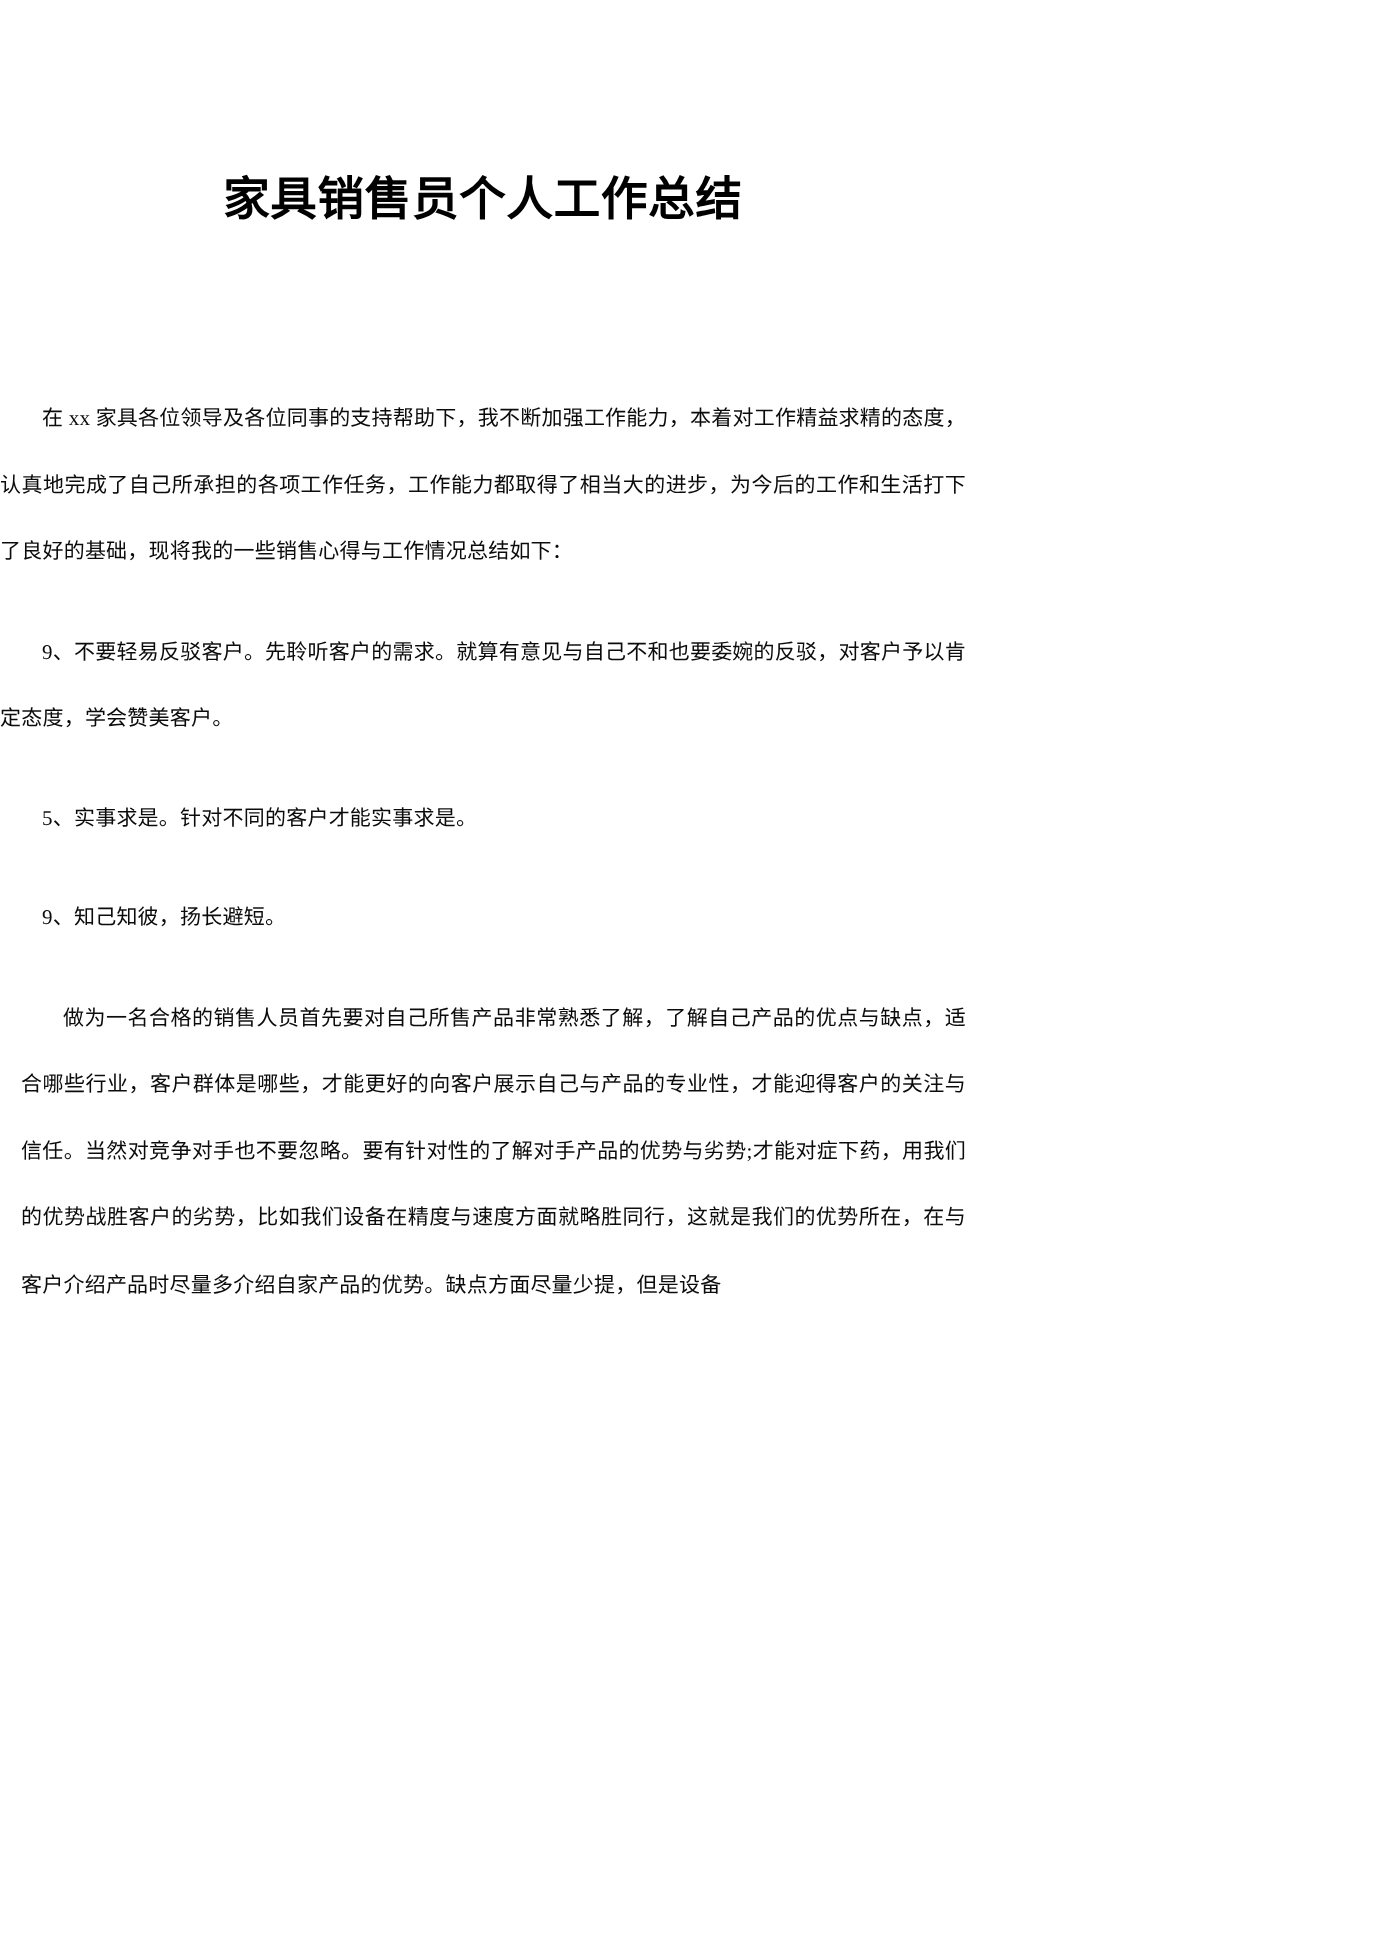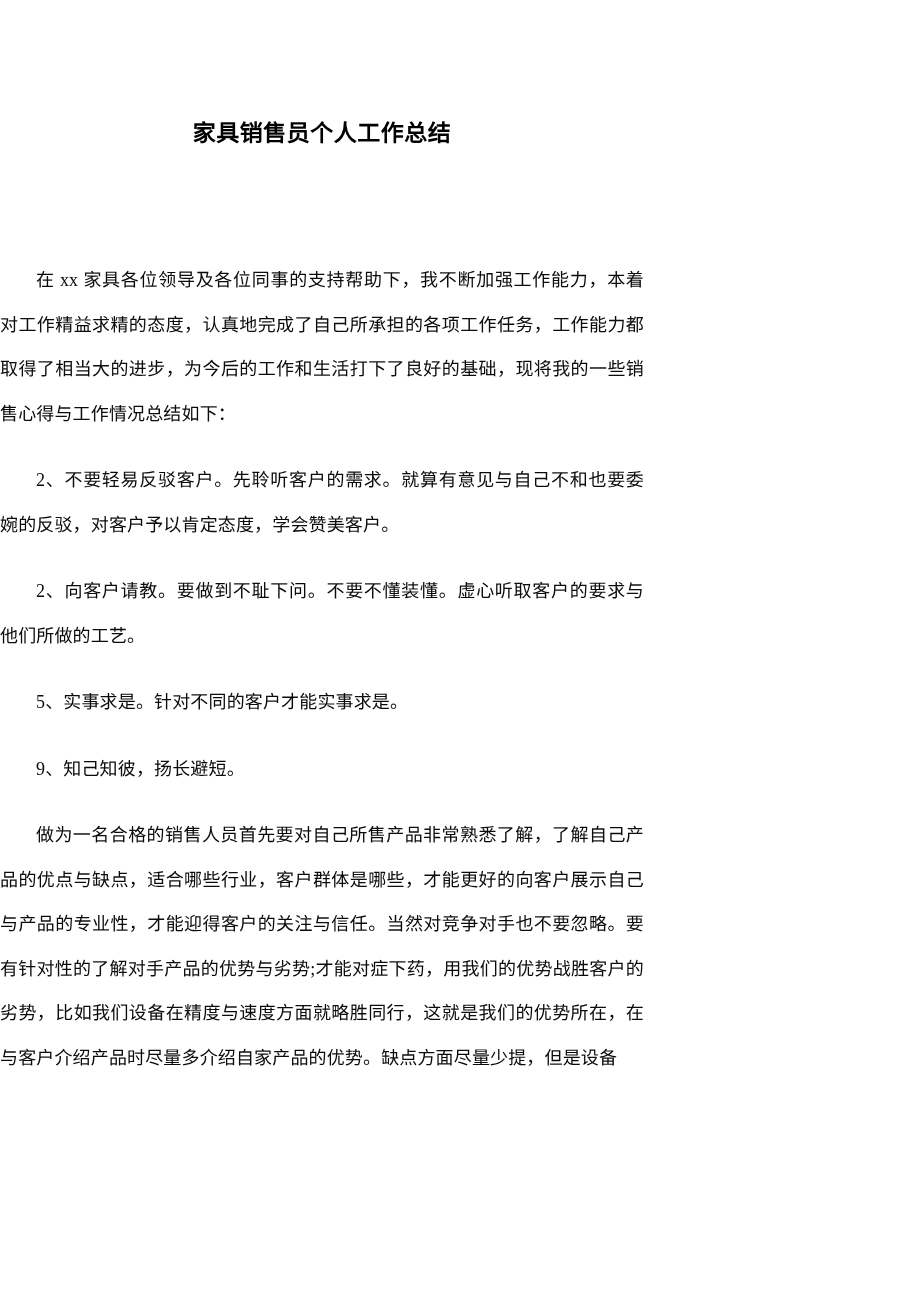--- a/index.html
+++ b/index.html
@@ -15,21 +15,21 @@
     height: 1302px;
     margin: 0 auto;
     background: #ffffff;
     overflow: hidden;
     box-sizing: border-box;
   }
 
   .doc-title {
     font-family: "Liberation Sans", "DejaVu Sans", sans-serif;
     font-weight: bold;
-    font-size: 23px;
+    font-size: 31px;
     line-height: 40px;
     color: #000000;
     text-align: center;
     margin: 0;
     padding: 0;
     position: absolute;
     left: 0;
     top: 113px;
     width: 644px;
     letter-spacing: 0.5px;
@@ -37,51 +37,51 @@
   }
 
   .body-block {
     position: absolute;
     left: 0;
     width: 644px;
   }
 
   p.para {
     font-family: "Liberation Serif", "DejaVu Serif", serif;
-    font-size: 18px;
+    font-size: 14px;
     line-height: 44.5px;
     color: #0b0b0b;
     margin: 0 0 22px 0;
     padding: 0;
     text-align: justify;
     text-justify: inter-ideograph;
     text-indent: 2em;
     word-break: break-all;
     letter-spacing: 0.15px;
   }
 
   p.para:last-child {
     margin-bottom: 0;
+    padding-left: 14px;
   }
 </style>
 </head>
 <body>
 
 <div class="page">
 
   <h1 class="doc-title">家具销售员个人工作总结</h1>
 
   <div class="body-block" style="top: 258px;">
 
     <p class="para">在 xx 家具各位领导及各位同事的支持帮助下，我不断加强工作能力，本着对工作精益求精的态度，认真地完成了自己所承担的各项工作任务，工作能力都取得了相当大的进步，为今后的工作和生活打下了良好的基础，现将我的一些销售心得与工作情况总结如下：</p>
 
 
-    <p class="para">2、不要轻易反驳客户。先聆听客户的需求。就算有意见与自己不和也要委婉的反驳，对客户予以肯定态度，学会赞美客户。</p>
+    <p class="para">9、不要轻易反驳客户。先聆听客户的需求。就算有意见与自己不和也要委婉的反驳，对客户予以肯定态度，学会赞美客户。</p>
 
-    <p class="para">2、向客户请教。要做到不耻下问。不要不懂装懂。虚心听取客户的要求与他们所做的工艺。</p>
 
     <p class="para">5、实事求是。针对不同的客户才能实事求是。</p>
 
     <p class="para">9、知己知彼，扬长避短。</p>
 
     <p class="para">做为一名合格的销售人员首先要对自己所售产品非常熟悉了解，了解自己产品的优点与缺点，适合哪些行业，客户群体是哪些，才能更好的向客户展示自己与产品的专业性，才能迎得客户的关注与信任。当然对竞争对手也不要忽略。要有针对性的了解对手产品的优势与劣势;才能对症下药，用我们的优势战胜客户的劣势，比如我们设备在精度与速度方面就略胜同行，这就是我们的优势所在，在与客户介绍产品时尽量多介绍自家产品的优势。缺点方面尽量少提，但是设备</p>
 
   </div>
 
 </div>

